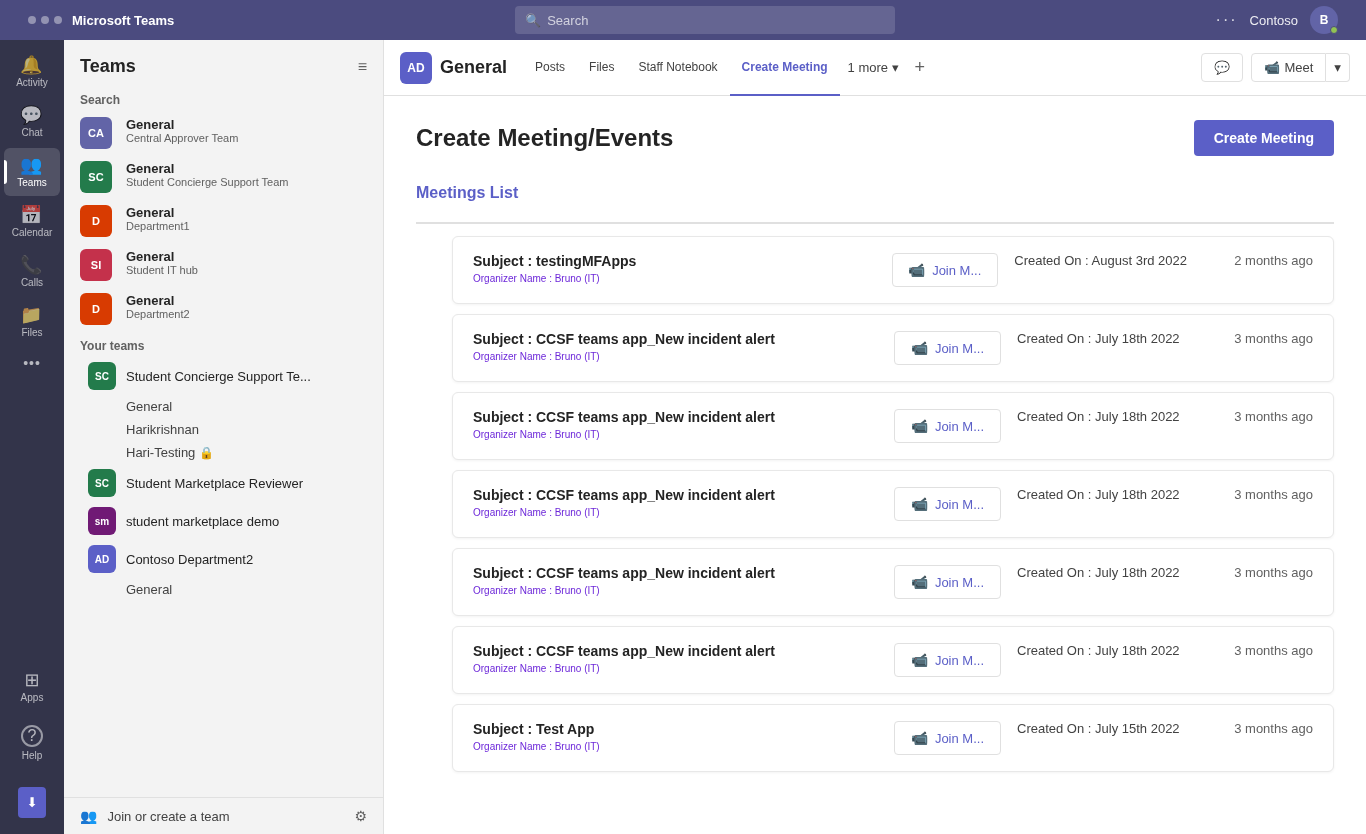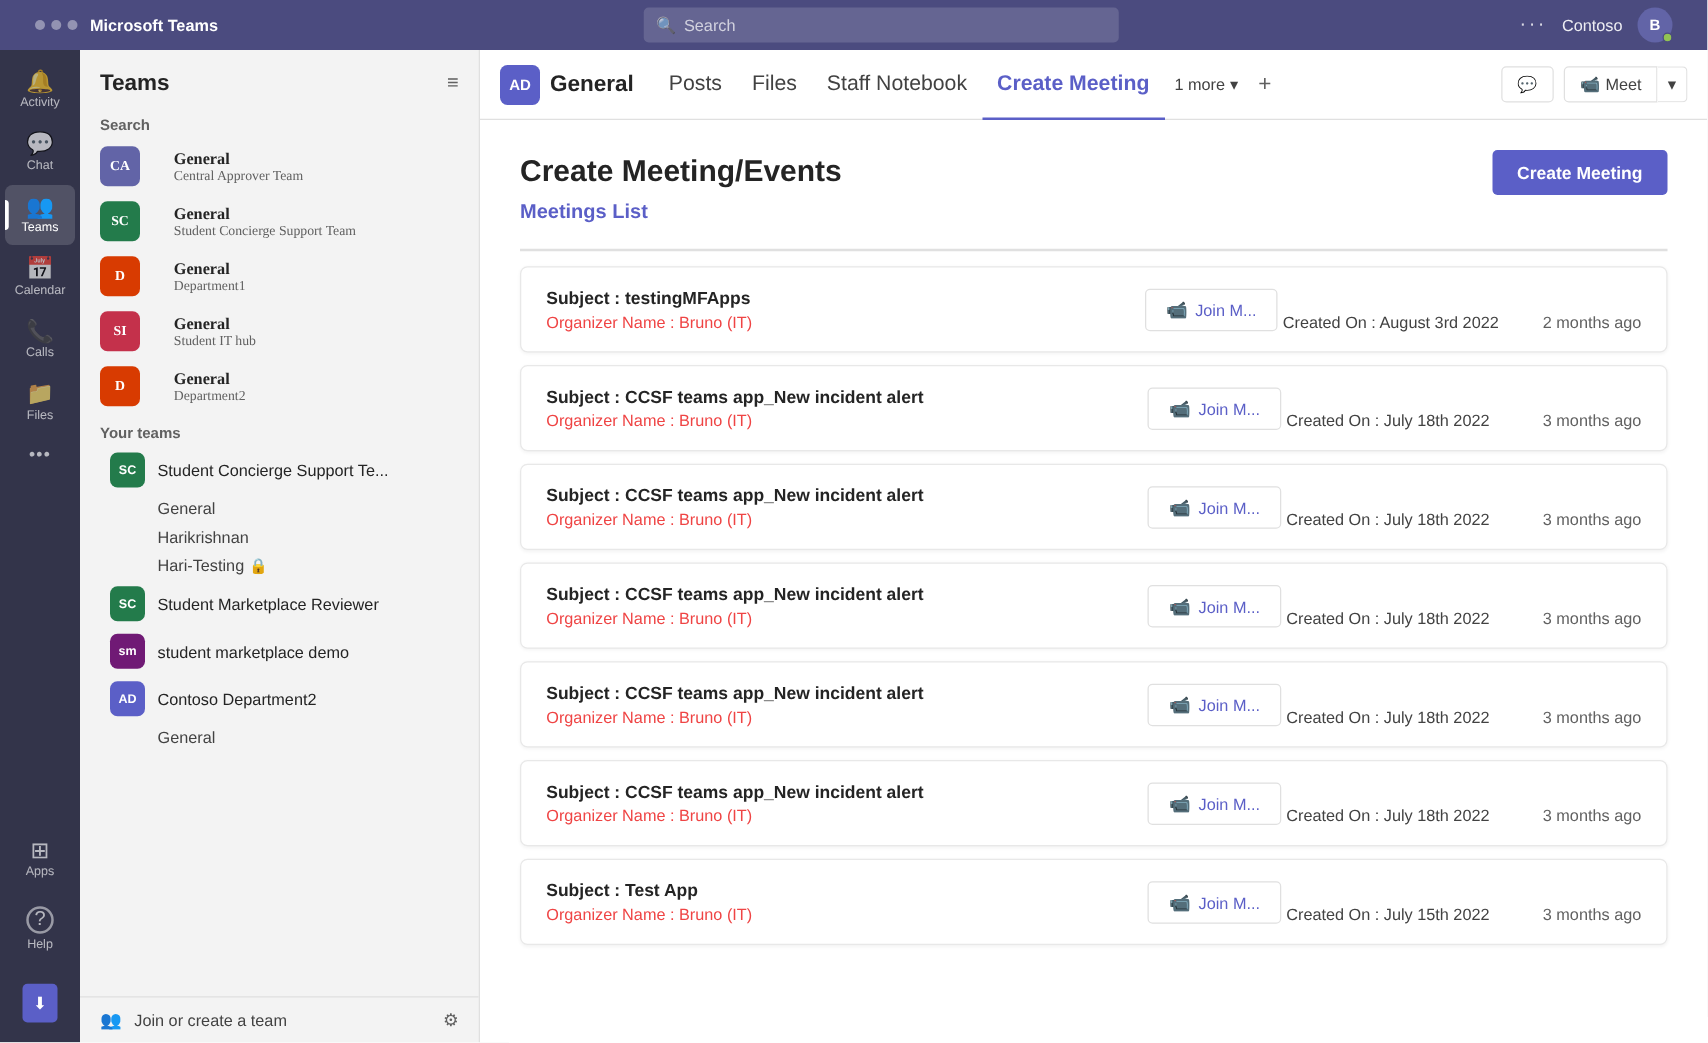--- a/index.html
+++ b/index.html
@@ -78,21 +78,21 @@
     .teams-panel-filter { cursor: pointer; color: #616161; font-size: 16px; }
     .teams-section-label {
       font-size: 12px; font-weight: 600; color: #616161; padding: 8px 16px 4px;
     }
     .teams-list { overflow-y: auto; flex: 1; }
     .teams-list::-webkit-scrollbar { width: 4px; }
     .teams-list::-webkit-scrollbar-thumb { background: #ccc; border-radius: 2px; }
 
     
     .team-item {
-      display: flex; align-items: center; padding: 6px 16px; cursor: pointer; gap: 27px; font-family: Liberation Serif, serif;
+      display: flex; padding: 6px 16px; cursor: pointer; gap: 14px;
     }
     .team-avatar {
       width: 32px; height: 32px; border-radius: 6px; flex-shrink: 0;
       display: flex; align-items: center; justify-content: center;
       color: white; font-size: 11px; font-weight: 700;
     }
     .team-info { flex: 1; min-width: 0; }
     .team-name { font-size: 13px; font-weight: 600; color: #242424; white-space: nowrap; overflow: hidden; text-overflow: ellipsis; }
     .team-sub { font-size: 11px; color: #616161; white-space: nowrap; overflow: hidden; text-overflow: ellipsis; }
 
@@ -136,21 +136,21 @@
     }
     .channel-avatar {
       width: 32px; height: 32px; border-radius: 6px; background: #5b5fc7;
       display: flex; align-items: center; justify-content: center;
       color: white; font-size: 12px; font-weight: 700; flex-shrink: 0;
     }
     .channel-title { font-size: 18px; font-weight: 700; color: #242424; }
     .channel-tabs { display: flex; align-items: center; gap: 0; flex: 1; margin-left: 8px; }
     .channel-tab {
       padding: 0 12px; height: 56px; display: flex; align-items: center;
-      font-size: 17px; color: #424242; cursor: pointer; border-bottom: 2px solid transparent;
+      font-size: 12px; color: #424242; cursor: pointer; border-bottom: 2px solid transparent;
       white-space: nowrap;
     }
     .channel-tab.active { color: #5b5fc7; border-bottom-color: #5b5fc7; font-weight: 600; }
     .channel-tab-more {
       display: flex; align-items: center; gap: 4px; padding: 0 8px; height: 56px;
       font-size: 13px; color: #424242; cursor: pointer;
     }
     .channel-tab-add { padding: 0 8px; height: 56px; display: flex; align-items: center; color: #616161; cursor: pointer; font-size: 18px; }
     .channel-header-actions { display: flex; align-items: center; gap: 8px; margin-left: auto; }
     .header-action-btn {
@@ -166,37 +166,38 @@
     .meet-chevron {
       padding: 6px 8px; border: 1px solid #e0e0e0; border-left: none;
       border-radius: 0 4px 4px 0; cursor: pointer; background: white; color: #424242;
     }
 
     
     .main-content { flex: 1; overflow-y: auto; padding: 24px 32px; }
     .main-content::-webkit-scrollbar { width: 6px; }
     .main-content::-webkit-scrollbar-thumb { background: #ccc; border-radius: 3px; }
 
-    .page-title-row { display: flex; align-items: center; justify-content: space-between; margin-bottom: 5px; }
+    .page-title-row { display: flex; align-items: center; justify-content: space-between; margin-bottom: 28px; }
     .page-title { font-size: 24px; font-weight: 600; color: #242424; }
     .create-meeting-btn {
       background: #5b5fc7; color: white; border: none; border-radius: 4px;
       padding: 10px 20px; font-size: 14px; font-weight: 600; cursor: pointer;
     }
 
     .meetings-list-label { font-size: 16px; font-weight: 600; color: #5b5fc7; margin-bottom: 12px; border-bottom: 2px solid #e0e0e0; padding-bottom: 20px; }
 
     .meeting-card {
       background: white; border: 1px solid #e8e8e8; border-radius: 6px;
-      padding: 16px 20px; margin-bottom: 10px; display: flex; align-items: flex-end; gap: 4px;
+      padding: 16px 20px; margin-bottom: 10px; display: flex; align-items: flex-start; gap: 16px;
       box-shadow: 0 1px 3px rgba(0,0,0,0.05);
+      margin-left: 36px;
     }
     .meeting-info { flex: 1; }
     .meeting-subject { font-size: 14px; font-weight: 600; color: #242424; margin-bottom: 4px; }
-    .meeting-organizer { font-size: 13px; color: #ef4444; }
+    .meeting-organizer { font-size: 10px; color: #6d28d9; }
     .join-btn {
       display: flex; align-items: center; gap: 6px; padding: 8px 16px;
       background: white; border: 1px solid #e0e0e0; border-radius: 4px;
       font-size: 13px; color: #5b5fc7; cursor: pointer; white-space: nowrap;
     }
     .meeting-date { font-size: 13px; color: #424242; min-width: 170px; }
     .meeting-ago { font-size: 13px; color: #616161; min-width: 110px; text-align: right; }
     .bg-ad { background: #5b5fc7; }
   </style>
 </head>

